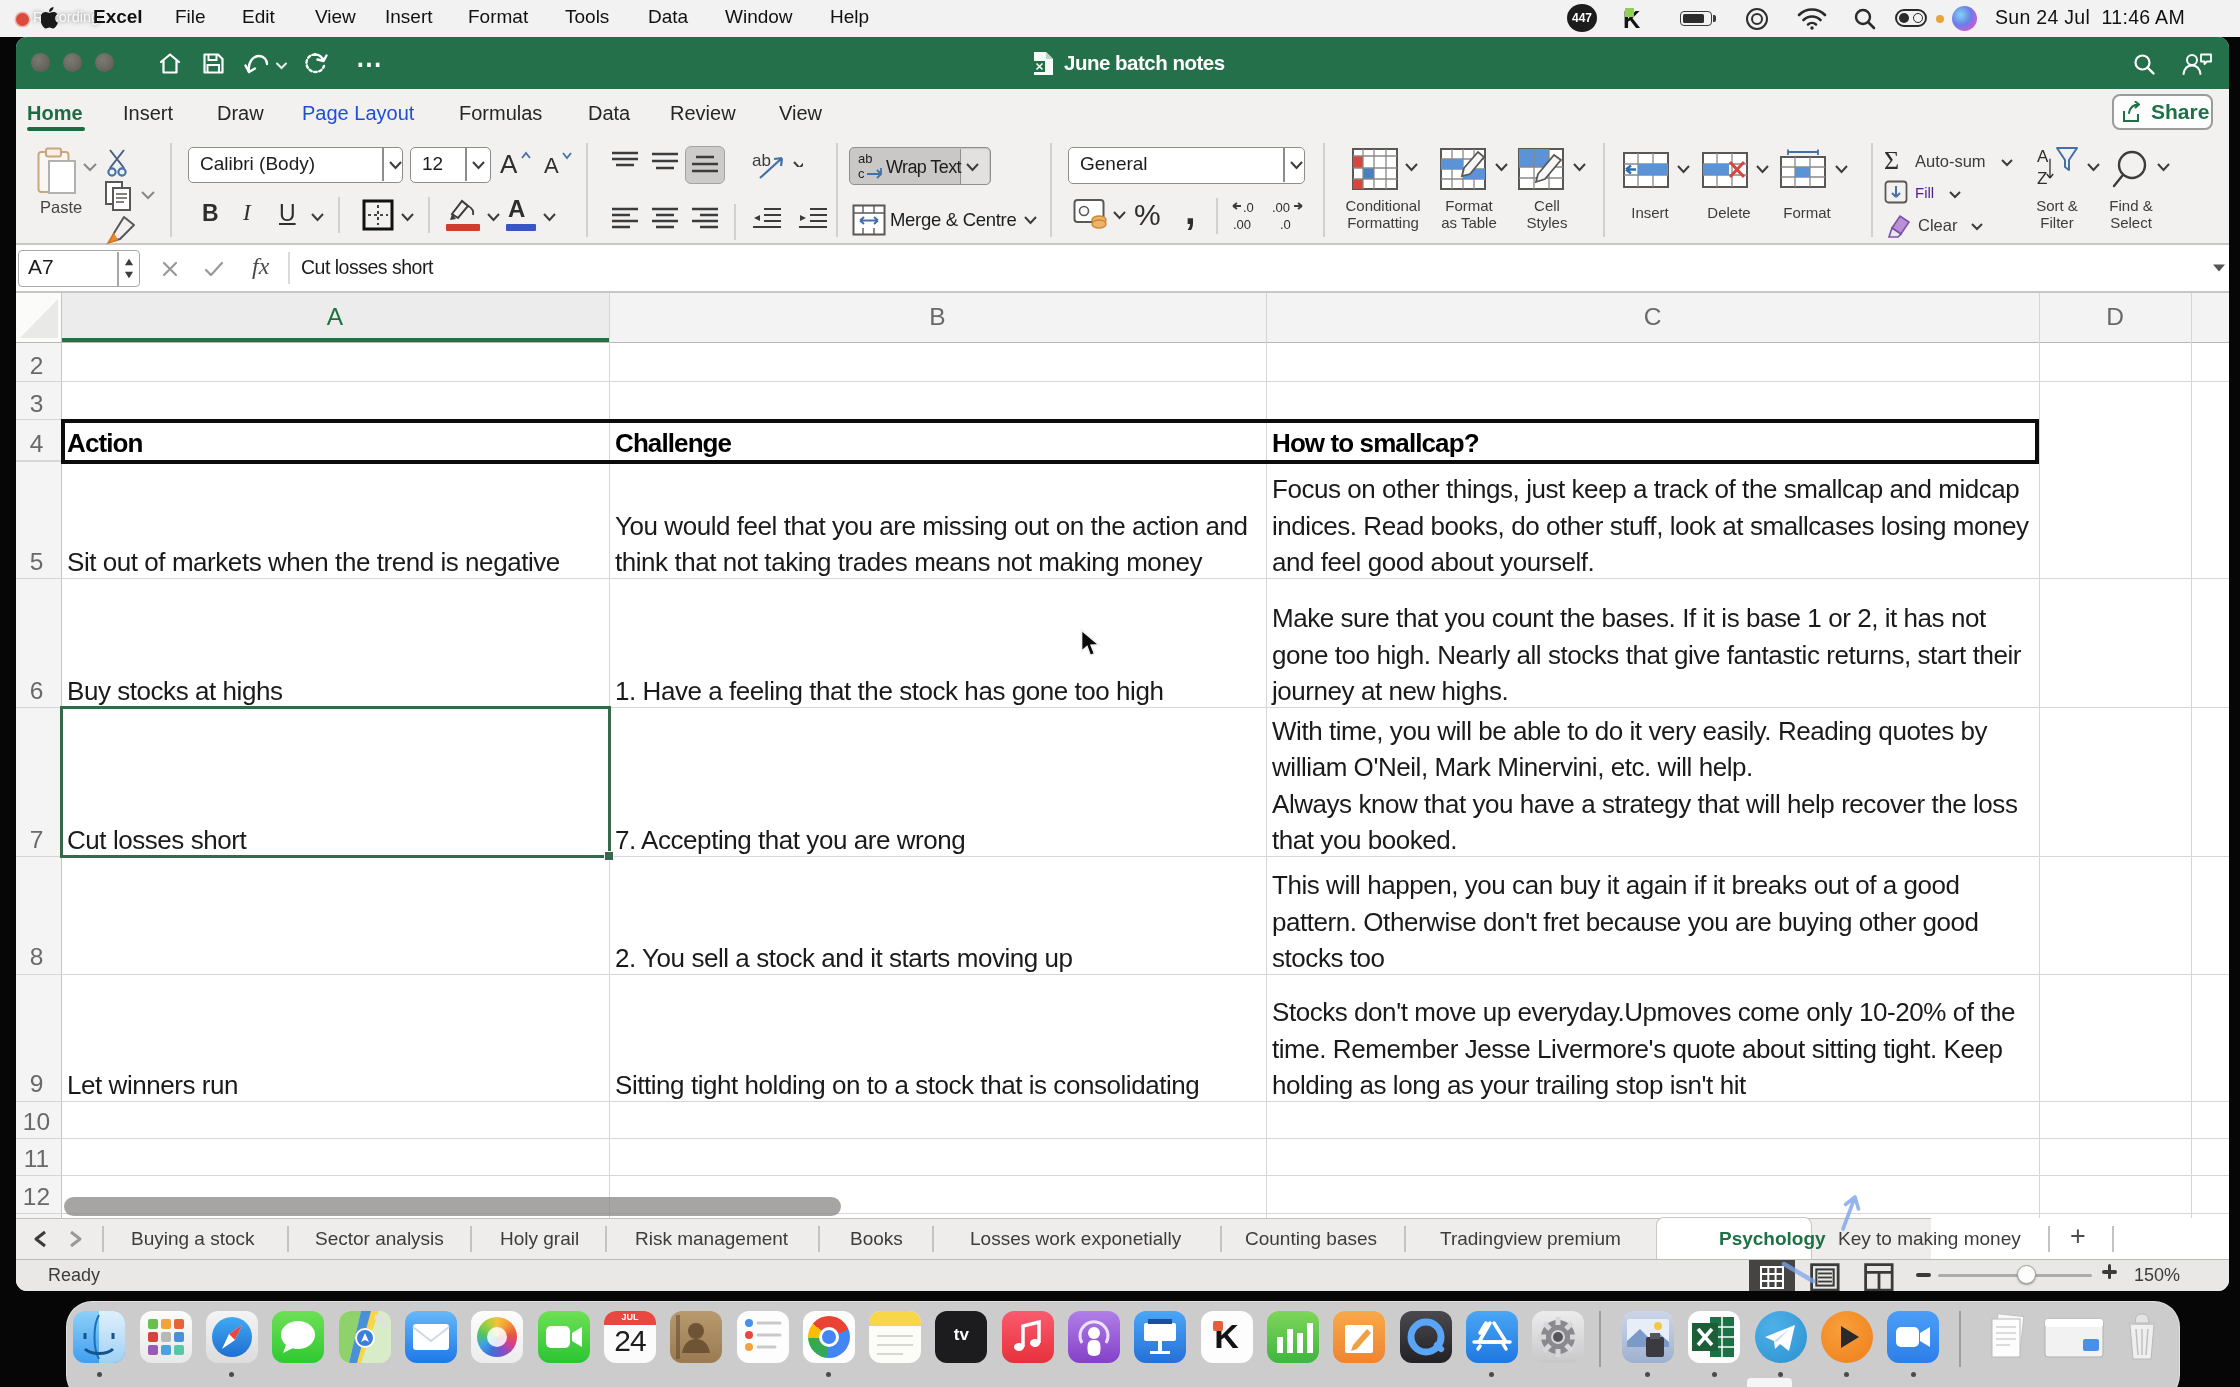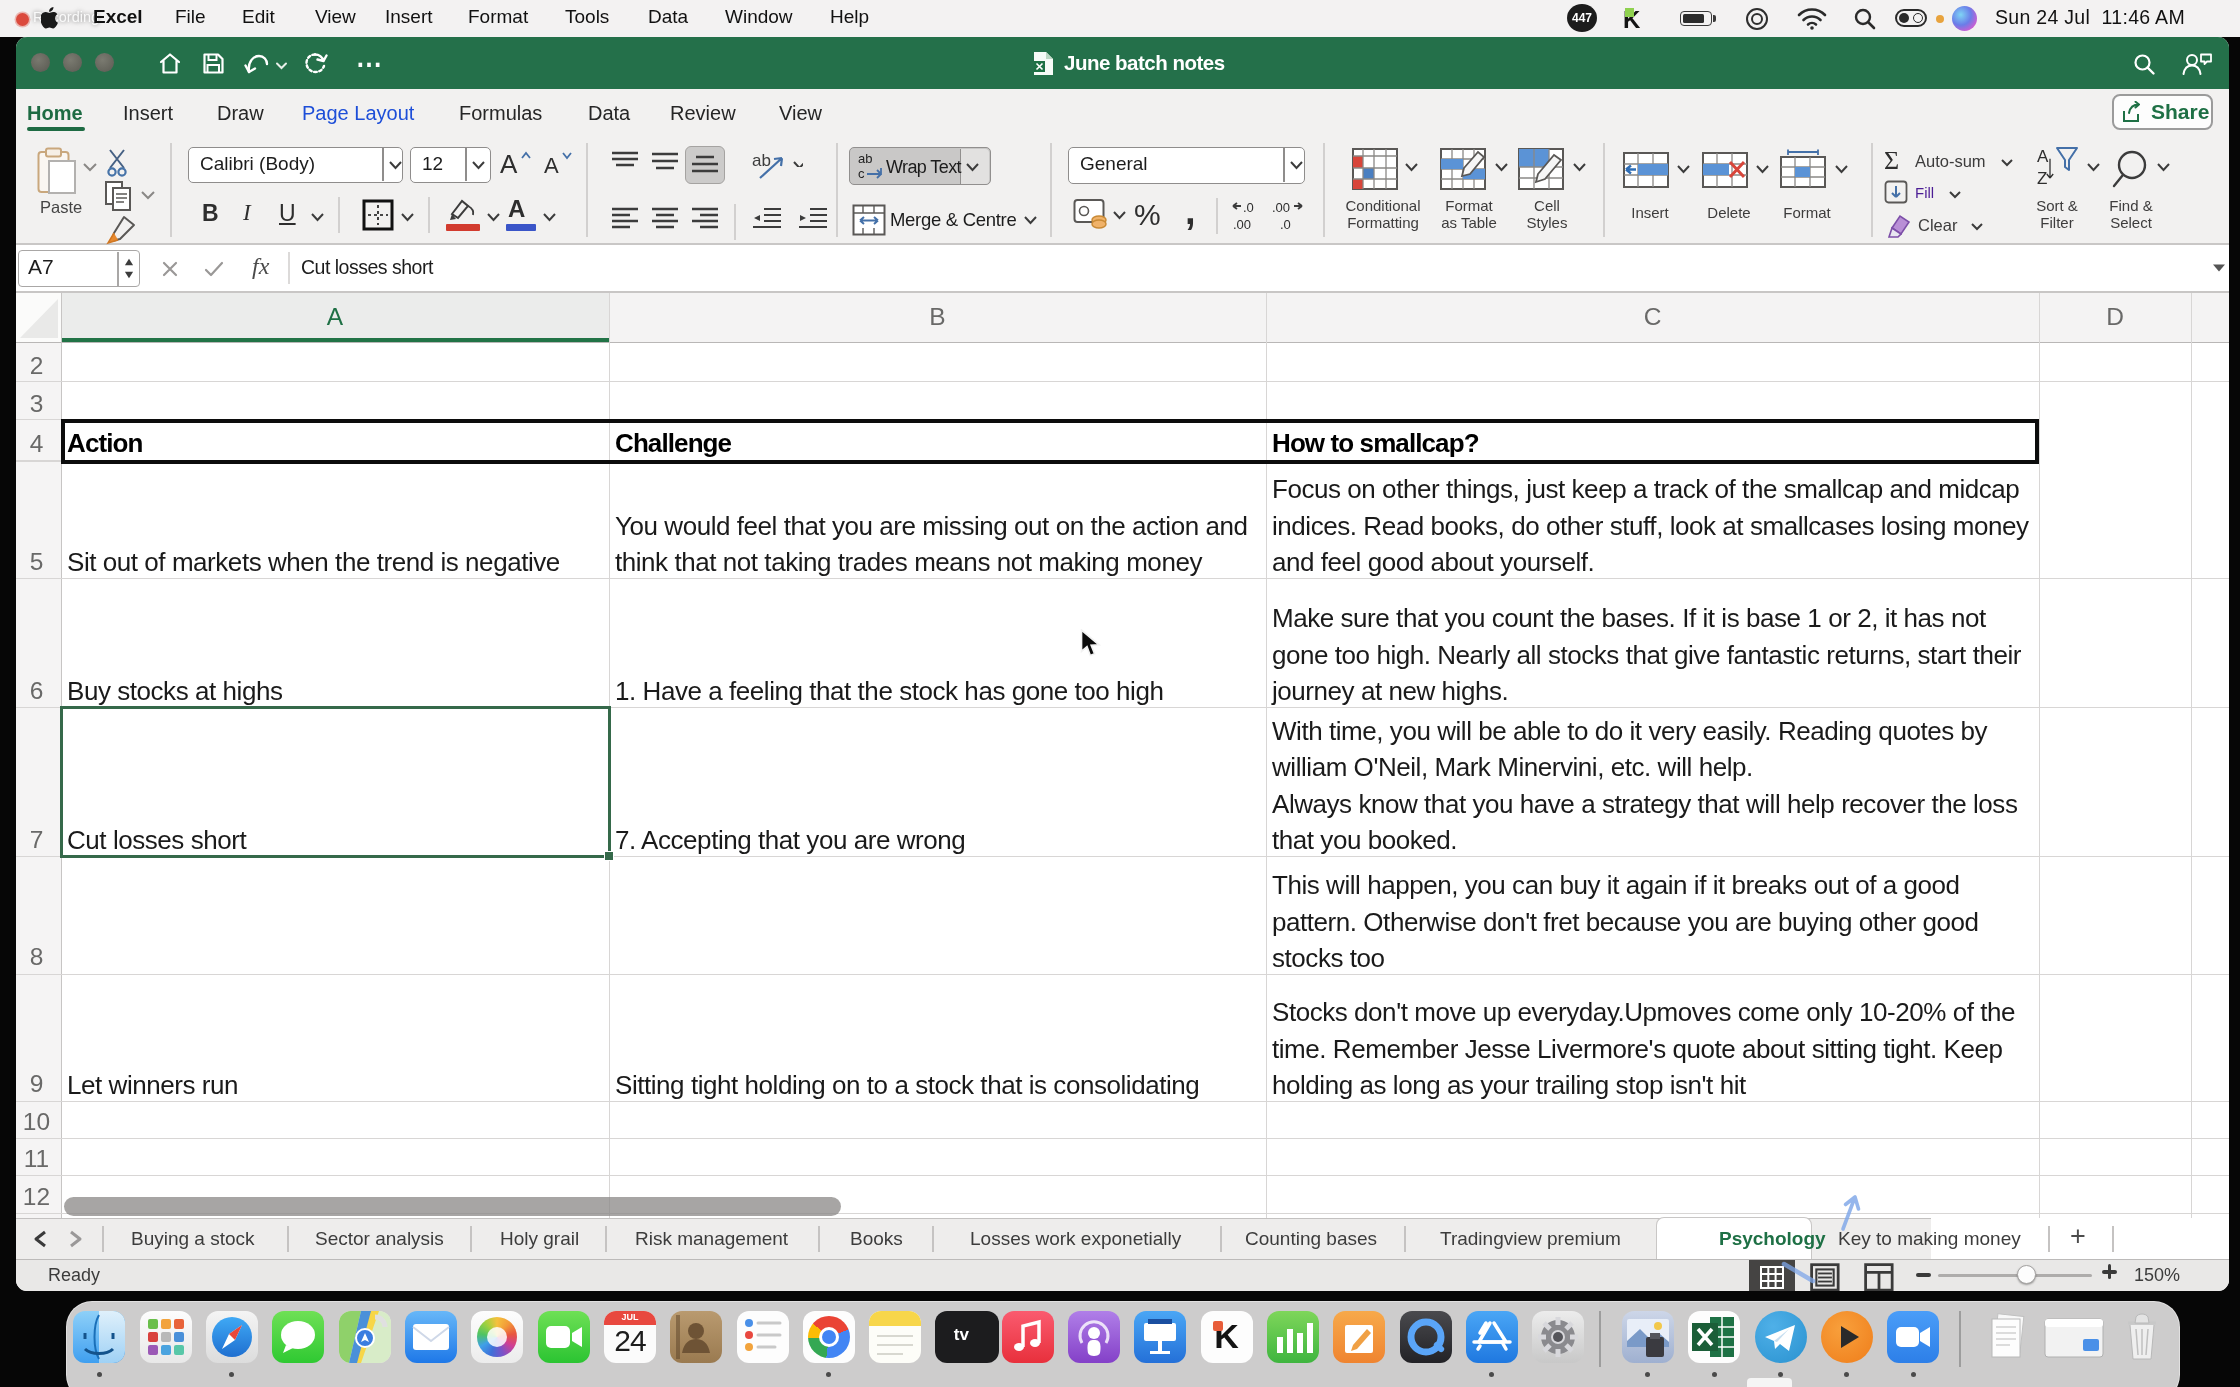--- a/index.html
+++ b/index.html
@@ -574,20 +574,21 @@
     <div class="celltx" style="left:599px;bottom:508.2px;">1. Have a feeling that the stock has gone too high</div>
     <div class="celltx" style="left:1256px;bottom:508.2px;">Make sure that you count the bases. If it is base 1 or 2, it has not
 gone too high. Nearly all stocks that give fantastic returns, start their
 journey at new highs.</div>
     <div class="celltx" style="left:51px;bottom:359.2px;">Cut losses short</div>
     <div class="celltx" style="left:599px;bottom:359.2px;">7. Accepting that you are wrong</div>
     <div class="celltx" style="left:1256px;bottom:359.2px;">With time, you will be able to do it very easily. Reading quotes by
 william O'Neil, Mark Minervini, etc. will help.
 Always know that you have a strategy that will help recover the loss
 that you booked.</div>
+    <div class="celltx" style="left:599px;bottom:241.2px;">2. You sell a stock and it starts moving up</div>
     <div class="celltx" style="left:1256px;bottom:241.2px;">This will happen, you can buy it again if it breaks out of a good
 pattern. Otherwise don't fret because you are buying other good
 stocks too</div>
     <div class="celltx" style="left:51px;bottom:114.2px;text-align:right;">Let winners run</div>
     <div class="celltx" style="left:599px;bottom:114.2px;">Sitting tight holding on to a stock that is consolidating</div>
     <div class="celltx" style="left:1256px;bottom:114.2px;">Stocks don't move up everyday.Upmoves come only 10-20% of the
 time. Remember Jesse Livermore's quote about sitting tight. Keep
 holding as long as your trailing stop isn't hit</div>
 
     <div class="a" style="left:43.5px;top:412.5px;width:551px;height:152px;border:3px solid #35694a;box-sizing:border-box;"></div>
@@ -782,21 +783,21 @@
 
   <div class="di" style="left:869.1px;background:#fdfdf8;">
       <div class="a" style="left:0;top:0;width:52px;height:15px;background:#f7d64a;"></div>
       <div>
         <div class="gl" style="left:8px;top:24px;width:36px;height:2px;background:#d8d8d0;"></div>
         <div class="gl" style="left:8px;top:33px;width:36px;height:2px;background:#d8d8d0;"></div>
         <div class="gl" style="left:8px;top:42px;width:26px;height:2px;background:#d8d8d0;"></div>
       </div>
     </div>
 
-  <div class="di" style="left:935.4px;background:#1c1c1e;padding-left:12px;">
+  <div class="di" style="left:935.4px;background:#1c1c1e;">
       <div class="a" style="left:0;top:14px;width:52px;text-align:center;font-size:17px;color:#fff;font-weight:600;">tv</div>
     </div>
 
   <div class="di" style="left:1001.7px;background:linear-gradient(#fa5b6f,#e8303c);">
       <svg class="a" width="52" height="52" viewBox="0 0 52 52">
         <path d="M21 36 V15 L37 11 V32" fill="none" stroke="#fff" stroke-width="3.5"></path>
         <ellipse cx="17" cy="36" rx="5" ry="4" fill="#fff"></ellipse>
         <ellipse cx="33" cy="32" rx="5" ry="4" fill="#fff"></ellipse>
       </svg>
     </div>

